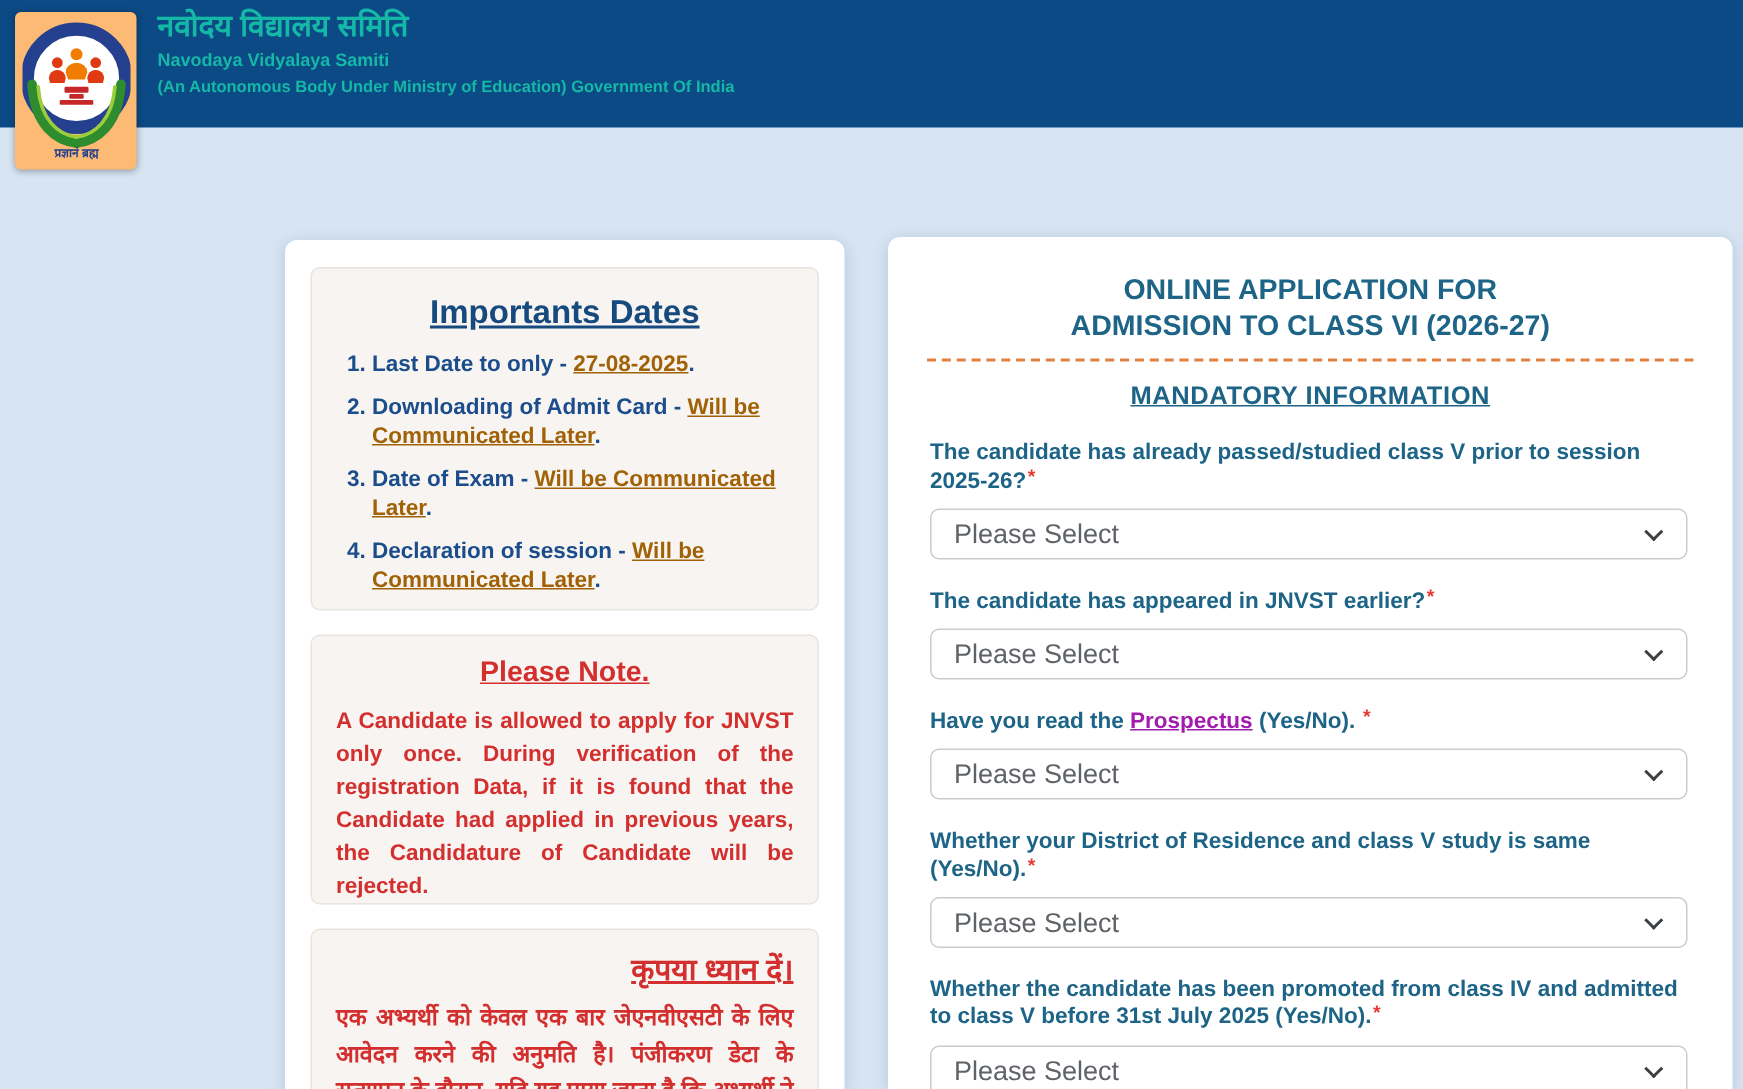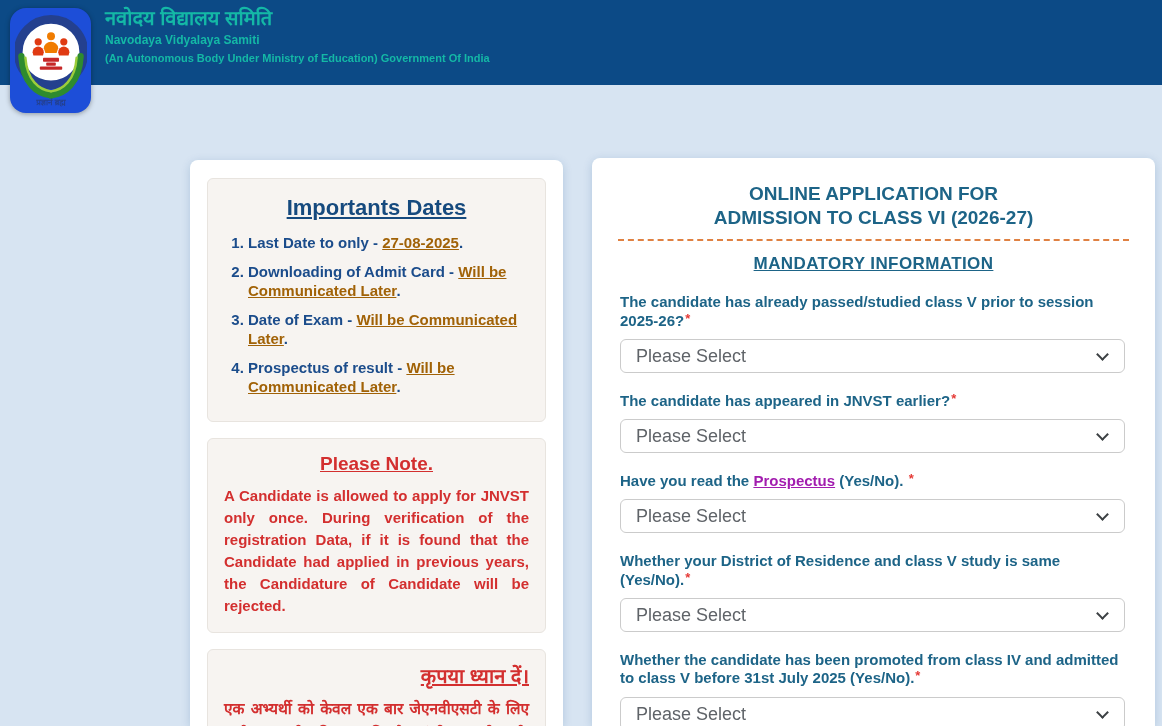--- a/index.html
+++ b/index.html
@@ -10,41 +10,41 @@
     position:relative;
   }
 
   
   .header {
     position:absolute; top:0; left:0; width:1162px; height:85px;
     background:#0c4a86;
   }
   .logo-box {
     position:absolute; left:10px; top:8px; width:81px; height:105px;
-    background:#1d4ed8; border-radius:16px; z-index:5;
+    background:#fdba74; border-radius:4px; z-index:5;
     box-shadow:0 1px 5px rgba(0,0,0,.35);
     display:flex; align-items:center; justify-content:center;
   }
   .header-text { position:absolute; left:105px; top:7px; color:#14b8a6; }
   .h-hindi  { font-size:20px; font-weight:bold; line-height:1.15; }
   .h-eng    { font-size:12px; font-weight:bold; line-height:1.2; margin-top:3px; }
   .h-tag    { font-size:11px; font-weight:bold; margin-top:5px; }
 
   
   .card {
     position:absolute; background:#ffffff;
     border-radius:8px 8px 0 0;
     box-shadow:0 2px 10px rgba(13,74,132,.18);
   }
   .card-left  { left:190px; top:160px; width:373px; height:566px; }
   .card-right { left:592px; top:158px; width:563px; height:568px; }
 
   .inner-box {
     background:#f7f4f1; border:1px solid #e8e4df; border-radius:6px;
-    margin:16px 17px 0 17px; padding:12px 16px 15px 16px;
+    margin:16px 17px 0 17px; padding:12px 16px 0 16px;
   }
   .inner-box:first-child { margin-top:18px; }
 
   .dates-title {
     text-align:center; color:#164a7e; font-size:22px; font-weight:bold;
     text-decoration:underline; margin:4px 0 12px 0;
   }
   ol.dates-list {
     margin:0 0 0 4px; padding-left:20px;
     color:#1b4c8b; font-weight:bold; font-size:15px;
@@ -140,21 +140,21 @@
 </div>
 
 <div class="card card-left">
 
   <div class="inner-box">
     <div class="dates-title">Importants Dates</div>
     <ol class="dates-list">
         <li><span>Last Date to only - </span><span class="red">27-08-2025</span><span>.</span></li>
         <li><span>Downloading of Admit Card - </span><span class="red">Will be Communicated Later</span><span>.</span></li>
         <li><span>Date of Exam - </span><span class="red">Will be Communicated Later</span><span>.</span></li>
-        <li><span>Prospectus of result - </span><span class="red">Will be Communicated Later</span><span>.</span></li>
+        <li><span>Declaration of session - </span><span class="red">Will be Communicated Later</span><span>.</span></li>
       </ol>
   </div>
 
   <div class="inner-box">
     <div class="note-title">Please Note.</div>
     <div class="note-body">A Candidate is allowed to apply for JNVST only once. During verification of the registration Data, if it is found that the Candidate had applied in previous years, the Candidature of Candidate will be rejected.</div>
   </div>
 
   <div class="inner-box">
     <div class="hindi-title">कृपया ध्यान दें।</div>

